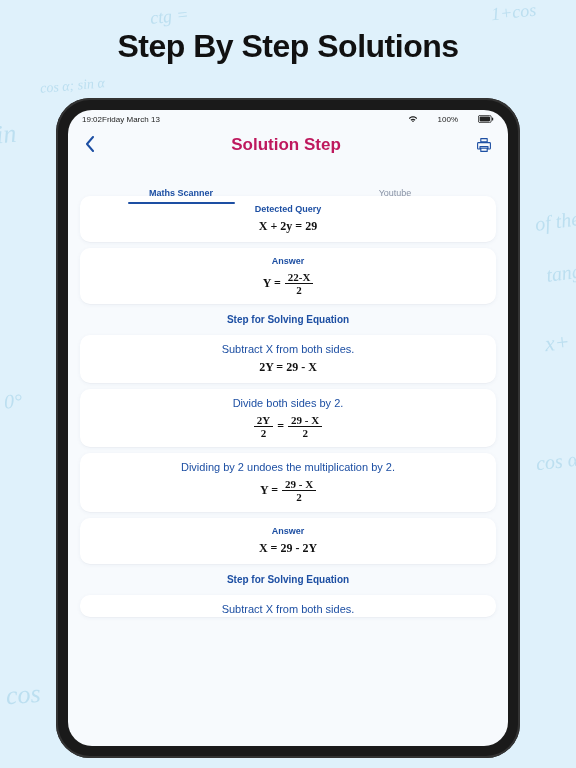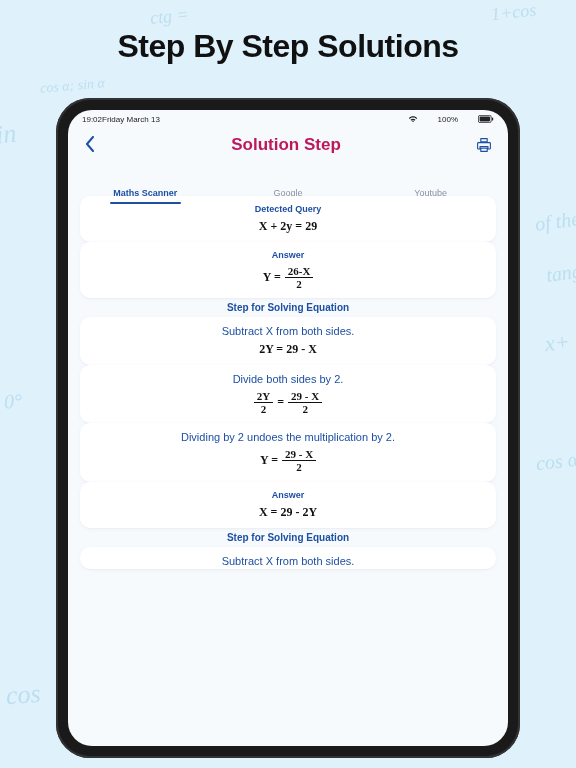--- a/index.html
+++ b/index.html
@@ -60,21 +60,21 @@
   }
   .tab { flex: 1; text-align: center; padding: 6px 0; cursor: pointer; margin-top: 34px; }
   .tab.active { color: #1d4fa3; font-weight: 700; position: relative; }
   .tab.active::after {
     content: ""; position: absolute; bottom: 0; left: 25%; right: 25%;
     height: 2px; background: #1d4fa3; border-radius: 2px;
   }
 
   .content {
     flex: 1; overflow: hidden; padding: 6px 12px 0;
-    display: flex; flex-direction: column; gap: 0;
+    display: flex; flex-direction: column; gap: 6px;
   }
 
   .card {
     background: #fff; border-radius: 10px;
     box-shadow: 0 1px 0 rgba(0,0,0,0.02), 0 1px 4px rgba(30,60,120,0.05);
     padding: 8px 10px; display: flex; flex-direction: column;
     align-items: center; gap: 5px;
   }
   .card .label { color: #1d4fa3; font-size: 9px; font-weight: 700; }
   .card .hint  { color: #1d4fa3; font-size: 11px; font-weight: 400; }
@@ -144,37 +144,36 @@
       <div class="title">Solution Step</div>
       <div class="action print-icon">
         <svg width="16" height="16" viewBox="0 0 20 20">
             <path d="M6 2h8v4H6V2zm-3 5h14a1 1 0 011 1v6a1 1 0 01-1 1h-2v-3H5v3H3a1 1 0 01-1-1V8a1 1 0 011-1zm3 7h8v4H6v-4z" fill="none" stroke="#1d4fa3" stroke-width="1.4" stroke-linejoin="round"></path>
           </svg>
       </div>
     </div>
 
     <div class="tabs">
       <div class="tab active">Maths Scanner</div>
-      <div class="tab">Google</div>
       <div class="tab">Youtube</div>
     </div>
 
     <div class="content">
 
       <div class="card">
         <div class="label">Detected Query</div>
         <div class="math">X + 2y = 29</div>
       </div>
 
       <div class="card">
         <div class="label">Answer</div>
         <div class="math eqline">
           <span>Y =</span>
           <span class="frac">
-            <span class="num">26-X</span>
+            <span class="num">22-X</span>
             <span class="bar"></span>
             <span class="den">2</span>
           </span>
         </div>
       </div>
 
       <div class="section-title">Step for Solving Equation</div>
 
       <div class="card">
         <div class="hint">Subtract X from both sides.</div>

